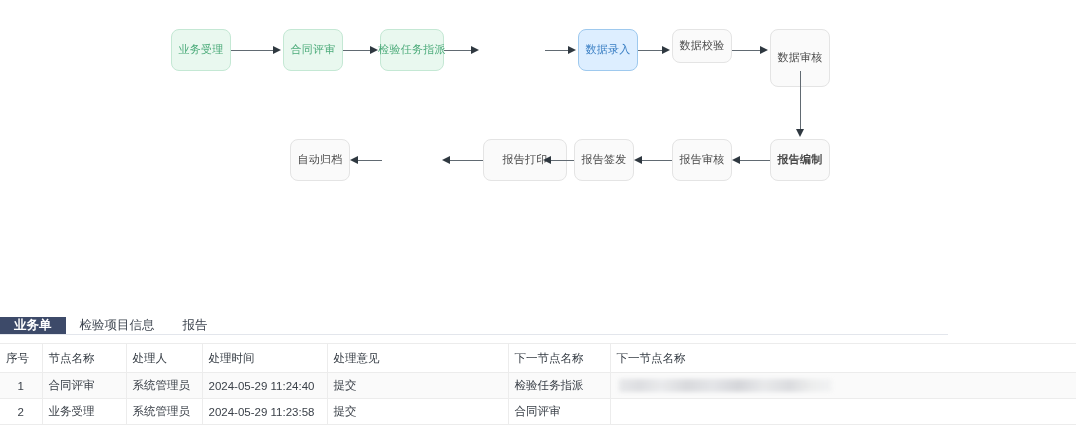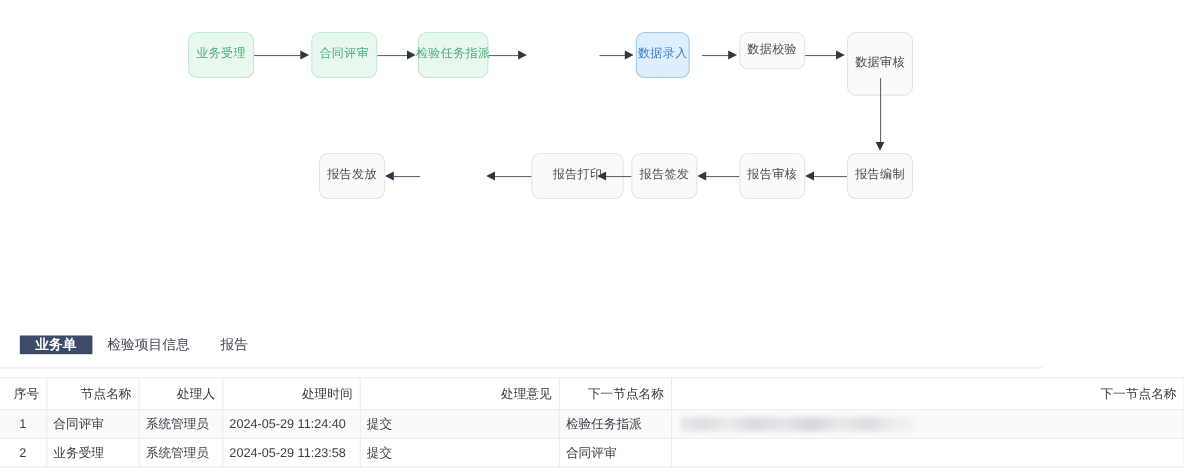--- a/index.html
+++ b/index.html
@@ -73,22 +73,21 @@
 
   
   #tab-bar {
     position: absolute;
     top: 305px; left: 0;
     width: 948px;
     height: 30px;
     border-bottom: 1px solid #e3e6ec;
     background: #ffffff;
     display: flex;
-    align-items: flex-start;
-    padding-left: 18px;
+    align-items: flex-end;
   }
   .tab {
     display: flex;
     align-items: center;
     justify-content: center;
     font-size: 12.5px;
     color: #3f4651;
     padding: 0 14px;
     cursor: pointer;
     user-select: none;
@@ -114,21 +113,21 @@
     border: 1px solid #ececec;
     border-left: none;
     border-top: none;
     height: 26px;
     padding: 0 6px;
     font-weight: normal;
     overflow: hidden;
     white-space: nowrap;
   }
   #history-table thead th {
-    text-align: right;
+    text-align: left;
     color: #333a42;
     border-top: 1px solid #ececec;
     background: #ffffff;
     height: 29px;
   }
   #history-table tbody tr.striped td { background: #fafafa; }
   #history-table tbody tr td { background: #ffffff; }
   #history-table tbody tr.striped td.redacted-cell { background: #fafafa; }
 
   td.col-idx { text-align: center; }
@@ -156,44 +155,44 @@
 
   <div class="node green" style="left:171px;top:29px;width:60px;height:42px;">
     <span>业务受理</span>
   </div>
   <div class="node green" style="left:283px;top:29px;width:60px;height:42px;">
     <span>合同评审</span>
   </div>
   <div class="node green" style="left:380px;top:29px;width:64px;height:42px;">
     <span>检验任务指派</span>
   </div>
-  <div class="node blue" style="left:578px;top:29px;width:49px;height:42px;">
+  <div class="node blue" style="left:578px;top:29px;width:60px;height:42px;">
     <span>数据录入</span>
   </div>
   <div class="node grey" style="left:672px;top:29px;width:60px;height:34px;">
     <span>数据校验</span>
   </div>
   <div class="node grey" style="left:770px;top:29px;width:60px;height:58px;">
     <span>数据审核</span>
   </div>
 
-  <div class="node grey" style="left:770px;top:139px;width:60px;height:42px;">
+  <div class="node grey" style="left:770px;top:139px;width:60px;height:42px;font-weight:bold;">
     <span>报告编制</span>
   </div>
   <div class="node grey" style="left:672px;top:139px;width:60px;height:42px;">
     <span>报告审核</span>
   </div>
   <div class="node grey" style="left:574px;top:139px;width:60px;height:42px;">
     <span>报告签发</span>
   </div>
   <div class="node grey" style="left:483px;top:139px;width:84px;height:42px;">
     <span>报告打印</span>
   </div>
   <div class="node grey" style="left:290px;top:139px;width:60px;height:42px;">
-    <span>报告发放</span>
+    <span>自动归档</span>
   </div>
 
   <div class="edge h" style="left:231px;top:50px;width:44px;"></div>
   <div class="arrowhead right" style="left:273px;top:45.5px;"></div>
 
   <div class="edge h" style="left:343px;top:50px;width:29px;"></div>
   <div class="arrowhead right" style="left:370px;top:45.5px;"></div>
 
   <div class="edge h" style="left:444px;top:50px;width:29px;"></div>
   <div class="arrowhead right" style="left:471px;top:45.5px;"></div>

